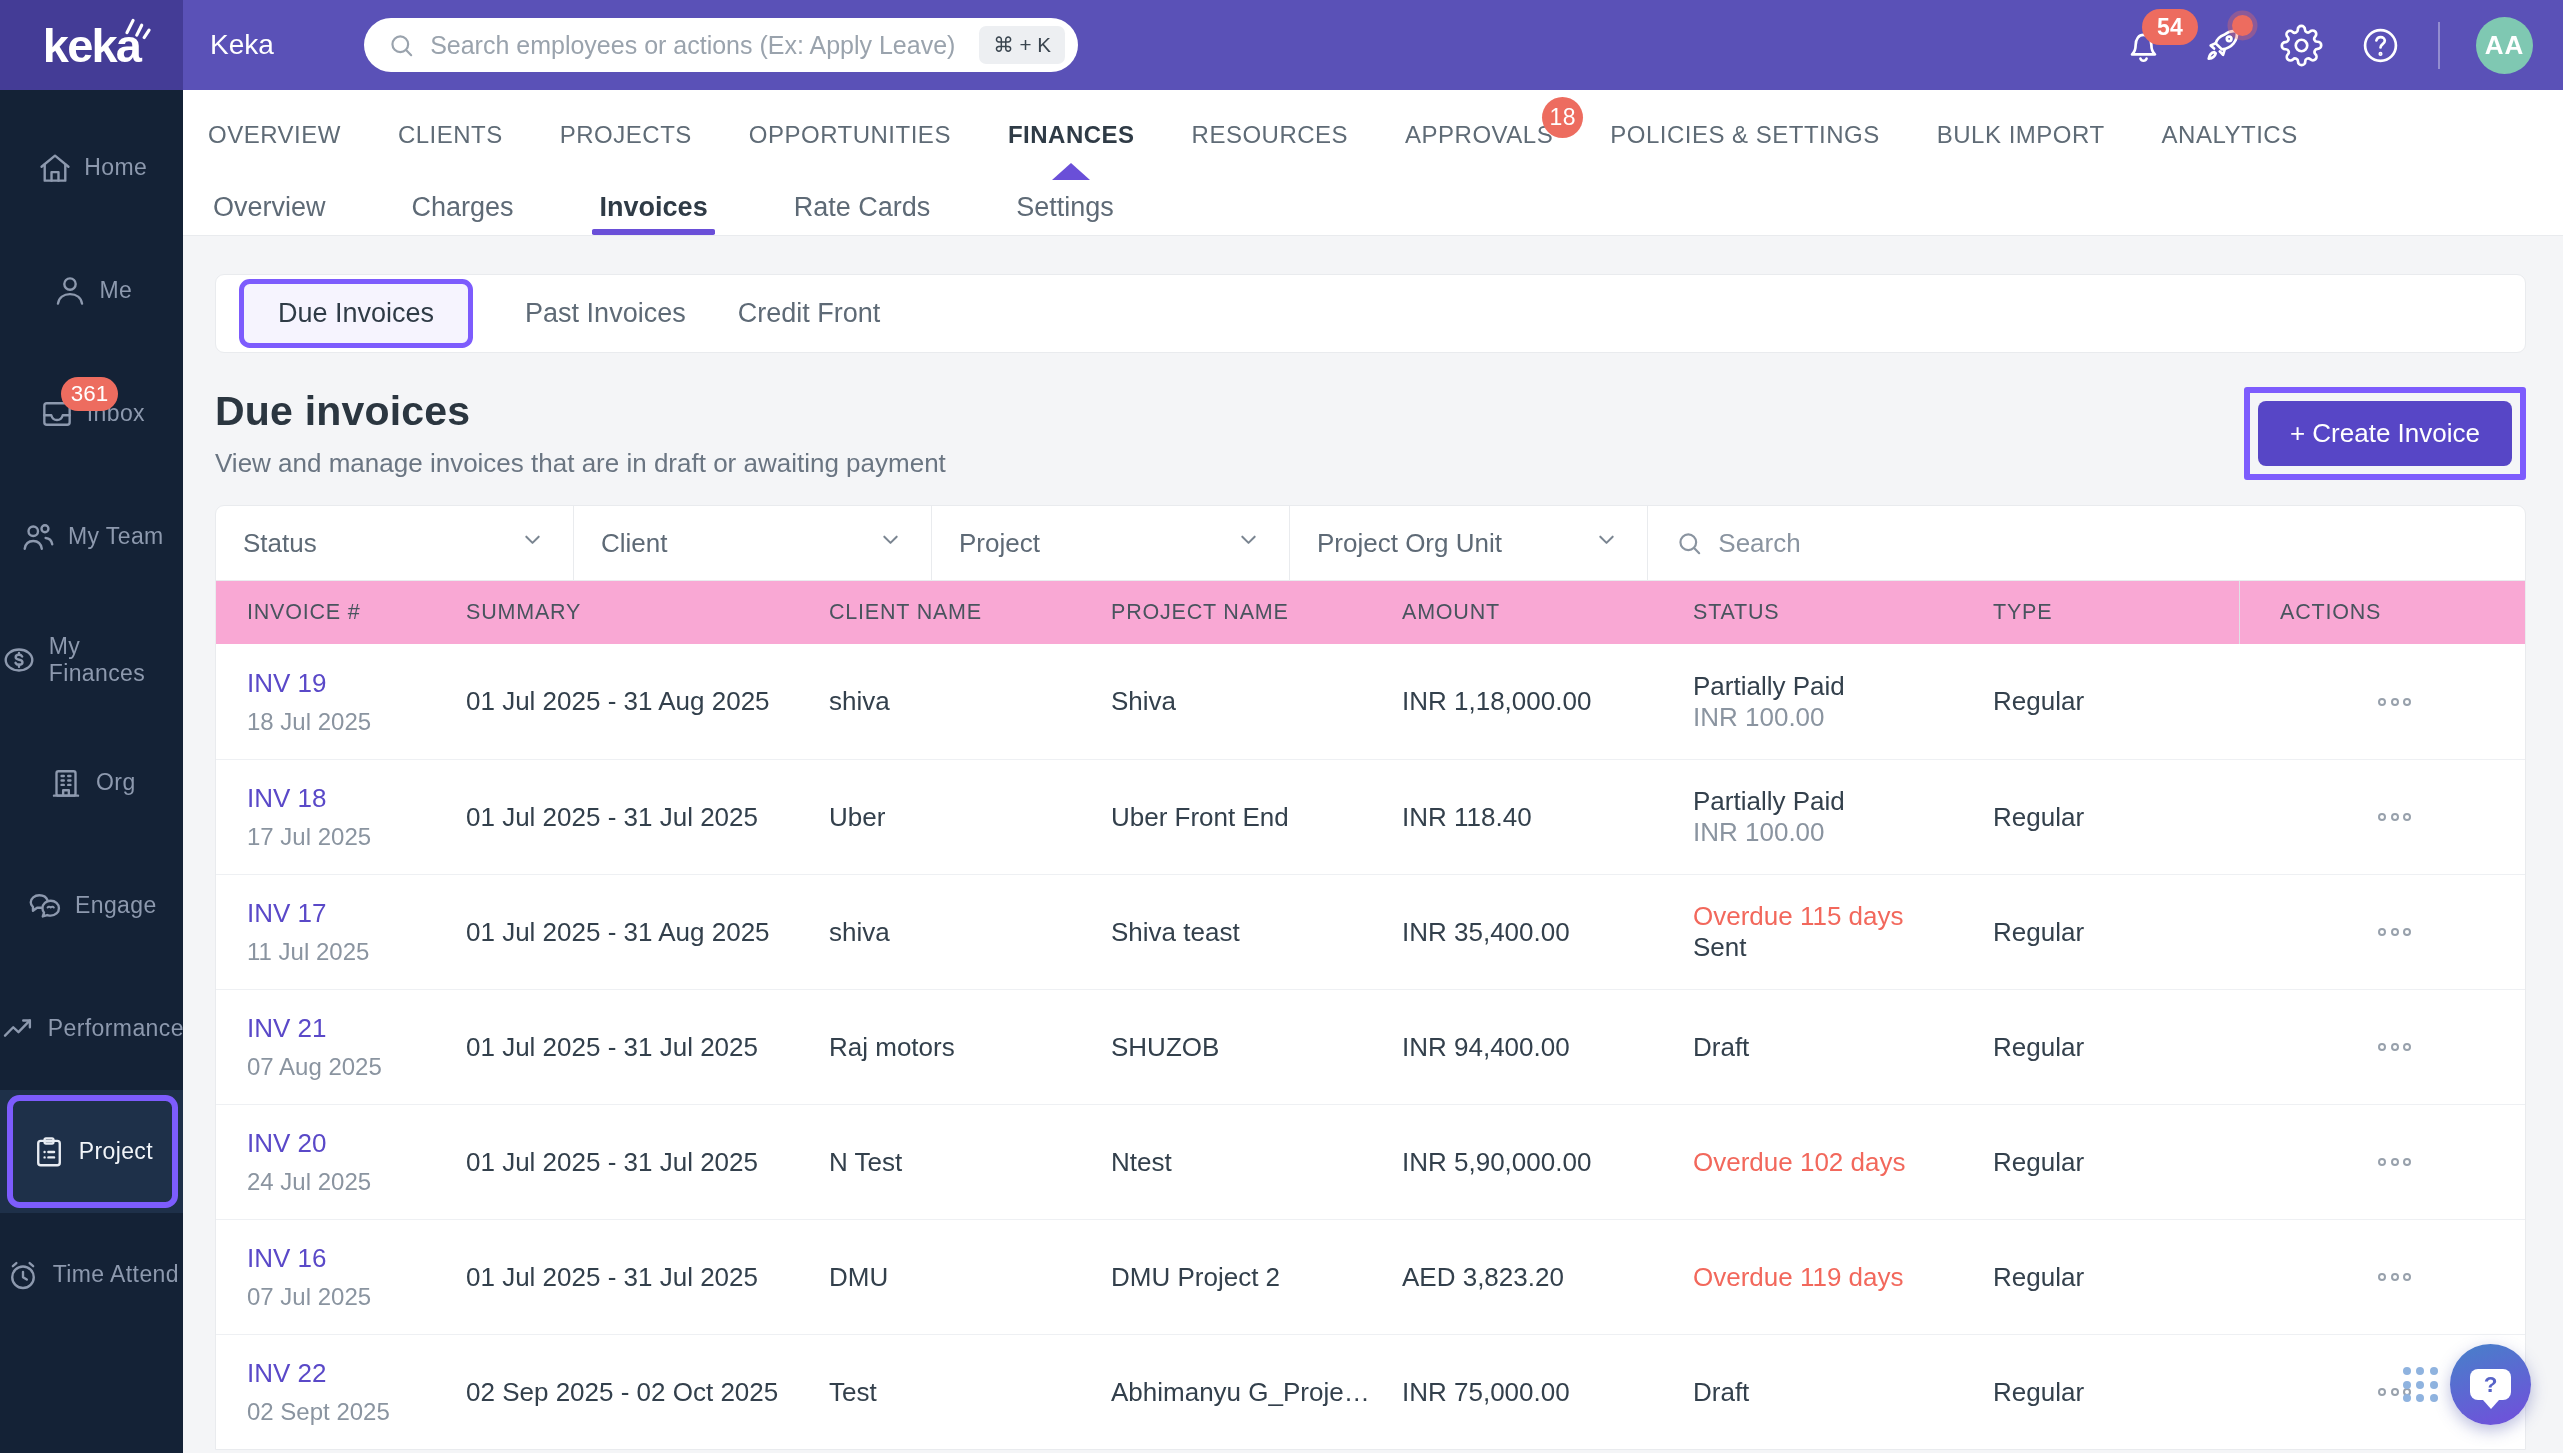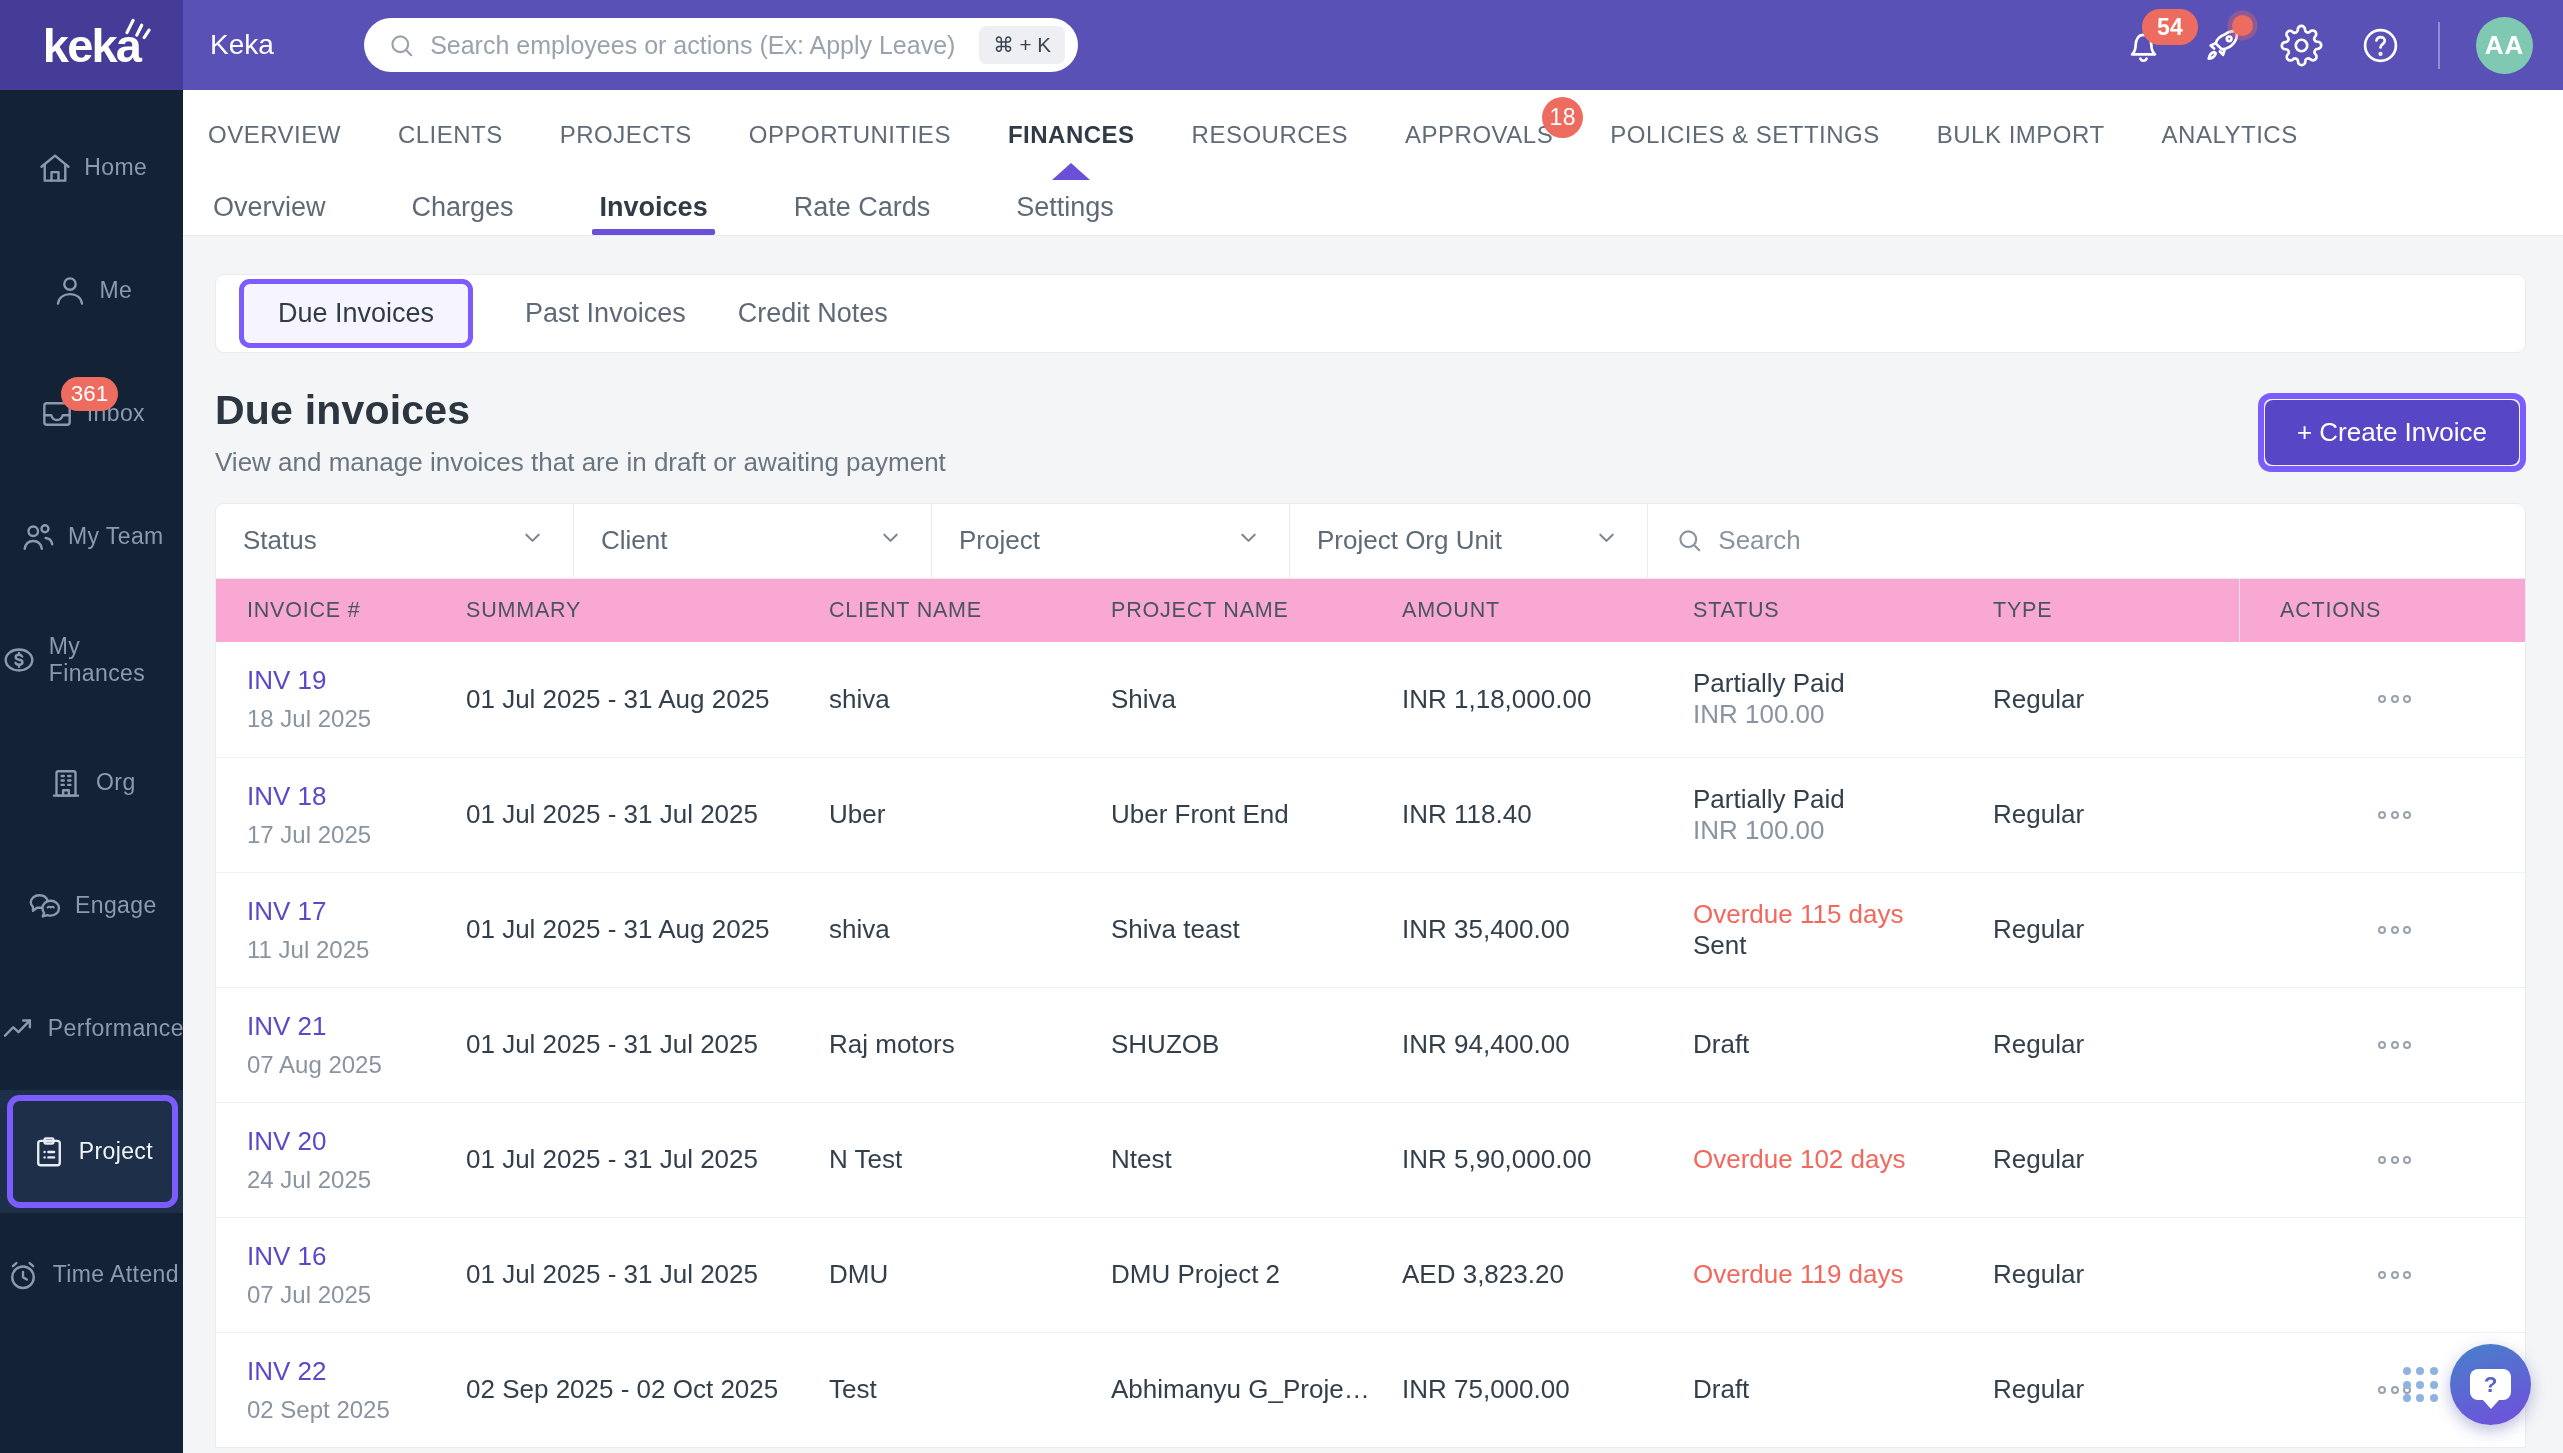--- a/index.html
+++ b/index.html
@@ -57,21 +57,21 @@
 
   
   .tabs-card { height:79px; background:#fff; border:0.9px solid #E9EBEE; border-radius:9px; display:flex; align-items:center; gap:52px; padding-left:23px; margin-bottom:34px; }
   .inv-tab { font-size:27px; color:#5E6A76; cursor:pointer; white-space:nowrap; }
   .inv-tab.active { color:#2F3B46; background:#F6F4FE; border:5.4px solid #7D5CFD; border-radius:10.7px; padding:14.3px 34px; }
 
   
   .page-head { display:flex; align-items:center; margin-bottom:25px; }
   .page-title { font-size:41px; font-weight:700; color:#2B3640; letter-spacing:0.2px; }
   .page-subtitle { font-size:26px; color:#6A7582; margin-top:12.5px; }
-  .annot-box { margin-left:auto; border:6.3px solid #7D5CFD; border-radius:13px; padding:1px; }
+  .annot-box { margin-left:auto; border:6.3px solid #7D5CFD; border-radius:3px; padding:8px; }
   .create-btn { background:#5746C6; color:#fff; border:none; border-radius:8px; font-size:26px; font-family:inherit; padding:17px 32px; cursor:pointer; }
 
   
   .table-card { background:#fff; border:0.9px solid #E9EBEE; border-radius:9px 9px 0 0; overflow:hidden; }
   .filters { display:grid; grid-template-columns:358px 358px 358px 358px 1fr; height:75px; border-bottom:0.9px solid #E9EBEE; }
   .filter-dd { display:flex; align-items:center; justify-content:space-between; padding:0 27px; border-right:0.9px solid #E9EBEE; color:#5E6A76; font-size:26px; cursor:pointer; }
   .filter-dd svg { color:#7A8591; }
   .filter-search { display:flex; align-items:center; gap:14.3px; padding-left:27px; color:#8A94A0; }
   .filter-search input { border:none; outline:none; background:transparent; font-size:26px; color:#33404C; font-family:inherit; width:358px; }
   .filter-search input::placeholder { color:#8A94A0; }
@@ -281,21 +281,21 @@
         <div class="subnav-item">Charges</div>
         <div class="subnav-item active">Invoices</div>
         <div class="subnav-item">Rate Cards</div>
         <div class="subnav-item">Settings</div>
       </nav>
 
     <div class="content">
       <div class="tabs-card" id="invoiceTabs">
           <div class="inv-tab active">Due Invoices</div>
           <div class="inv-tab">Past Invoices</div>
-          <div class="inv-tab">Credit Notes</div>
+          <div class="inv-tab">Credit Front</div>
         </div>
 
       <div class="page-head">
         <div>
           <div class="page-title">Due invoices</div>
           <div class="page-subtitle">View and manage invoices that are in draft or awaiting payment</div>
         </div>
         <div class="annot-box">
           <button class="create-btn">+ Create Invoice</button>
         </div>

